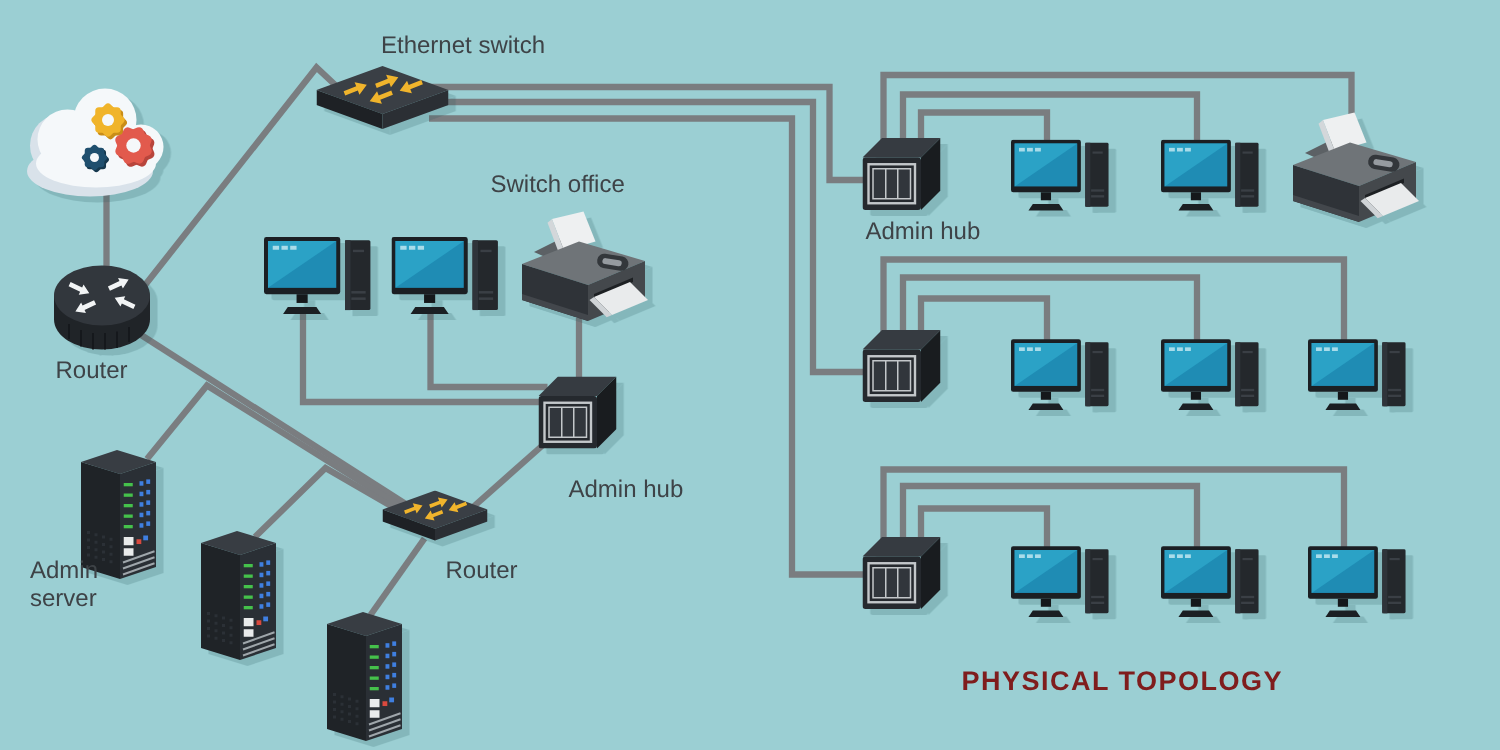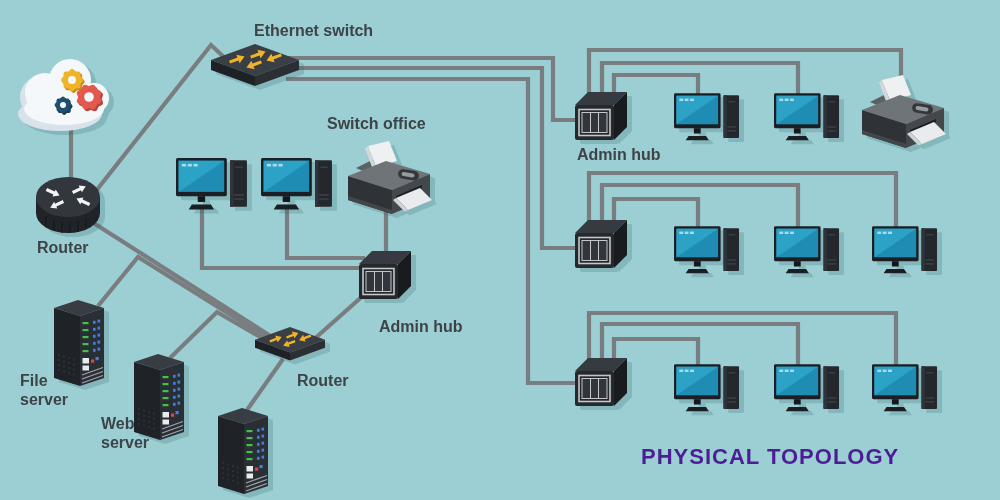--- a/index.html
+++ b/index.html
@@ -1,23 +1,23 @@
 <!DOCTYPE html>
 <html><head>
 <meta charset="utf-8">
 <style>
   html,body{margin:0;padding:0;background:#9bcfd3;}
   #canvas{position:relative;width:1000px;height:500px;background:#9bcfd3;overflow:hidden;
           font-family:"Liberation Sans", sans-serif;}
   #diagram{position:absolute;left:0;top:0;}
   .device{filter:drop-shadow(5px 4px 0 rgba(40,90,96,0.20));}
-  .lbl{position:absolute;font-weight:bold;font-size:16px;line-height:1.2;color:#3e4347;white-space:nowrap;}
+  .lbl{position:absolute;font-weight:normal;font-size:16px;line-height:1.2;color:#3e4347;white-space:nowrap;}
   .lbl.wrap{white-space:normal;width:62px;}
-  #title{position:absolute;left:641px;top:444px;font-weight:bold;font-size:22px;
-         letter-spacing:1px;color:#4c1d95;}
+  #title{position:absolute;left:641px;top:444px;font-weight:bold;font-size:18px;
+         letter-spacing:1px;color:#7f1d1d;}
 </style>
 </head>
 <body>
 
 <div id="canvas">
 
 <svg id="diagram" width="1000" height="500" viewBox="0 0 1000 500">
   <defs>
 
     <symbol id="sym-ws" viewBox="0 0 68 50">
@@ -243,18 +243,17 @@
   <use class="device" href="#sym-ws" x="674" y="364" width="66" height="49"></use>
   <use class="device" href="#sym-ws" x="774" y="364" width="66" height="49"></use>
   <use class="device" href="#sym-ws" x="872" y="364" width="66" height="49"></use>
 </svg>
 
 <div class="lbl" style="left:254px;top:21px">Ethernet switch</div>
 <div class="lbl" style="left:327px;top:114px">Switch office</div>
 <div class="lbl" style="left:577px;top:145px">Admin hub</div>
 <div class="lbl" style="left:379px;top:317px">Admin hub</div>
 <div class="lbl" style="left:37px;top:238px">Router</div>
-<div class="lbl wrap" style="left:20px;top:371px">File server</div>
-<div class="lbl wrap" style="left:101px;top:414px">Web server</div>
+<div class="lbl wrap" style="left:20px;top:371px">Admin server</div>
 <div class="lbl" style="left:297px;top:371px">Router</div>
 <div id="title">PHYSICAL TOPOLOGY</div>
 
 </div>
 
 </body></html>

